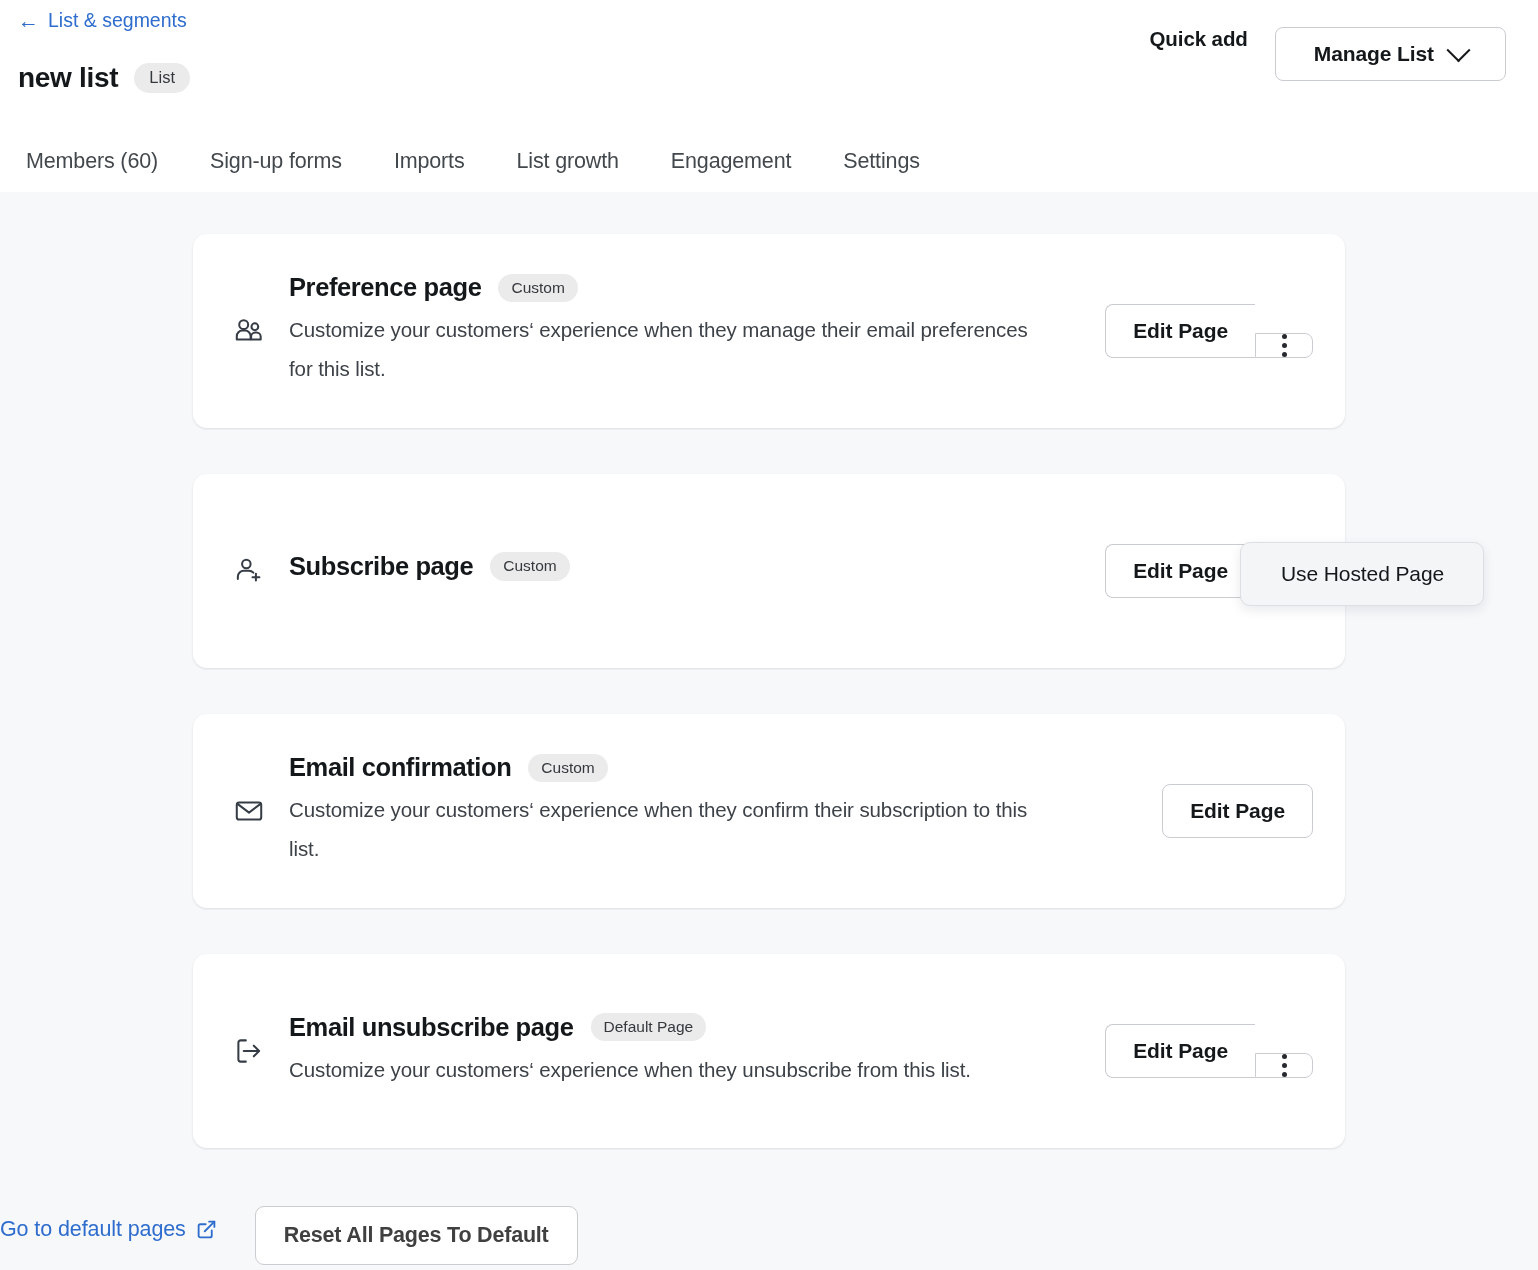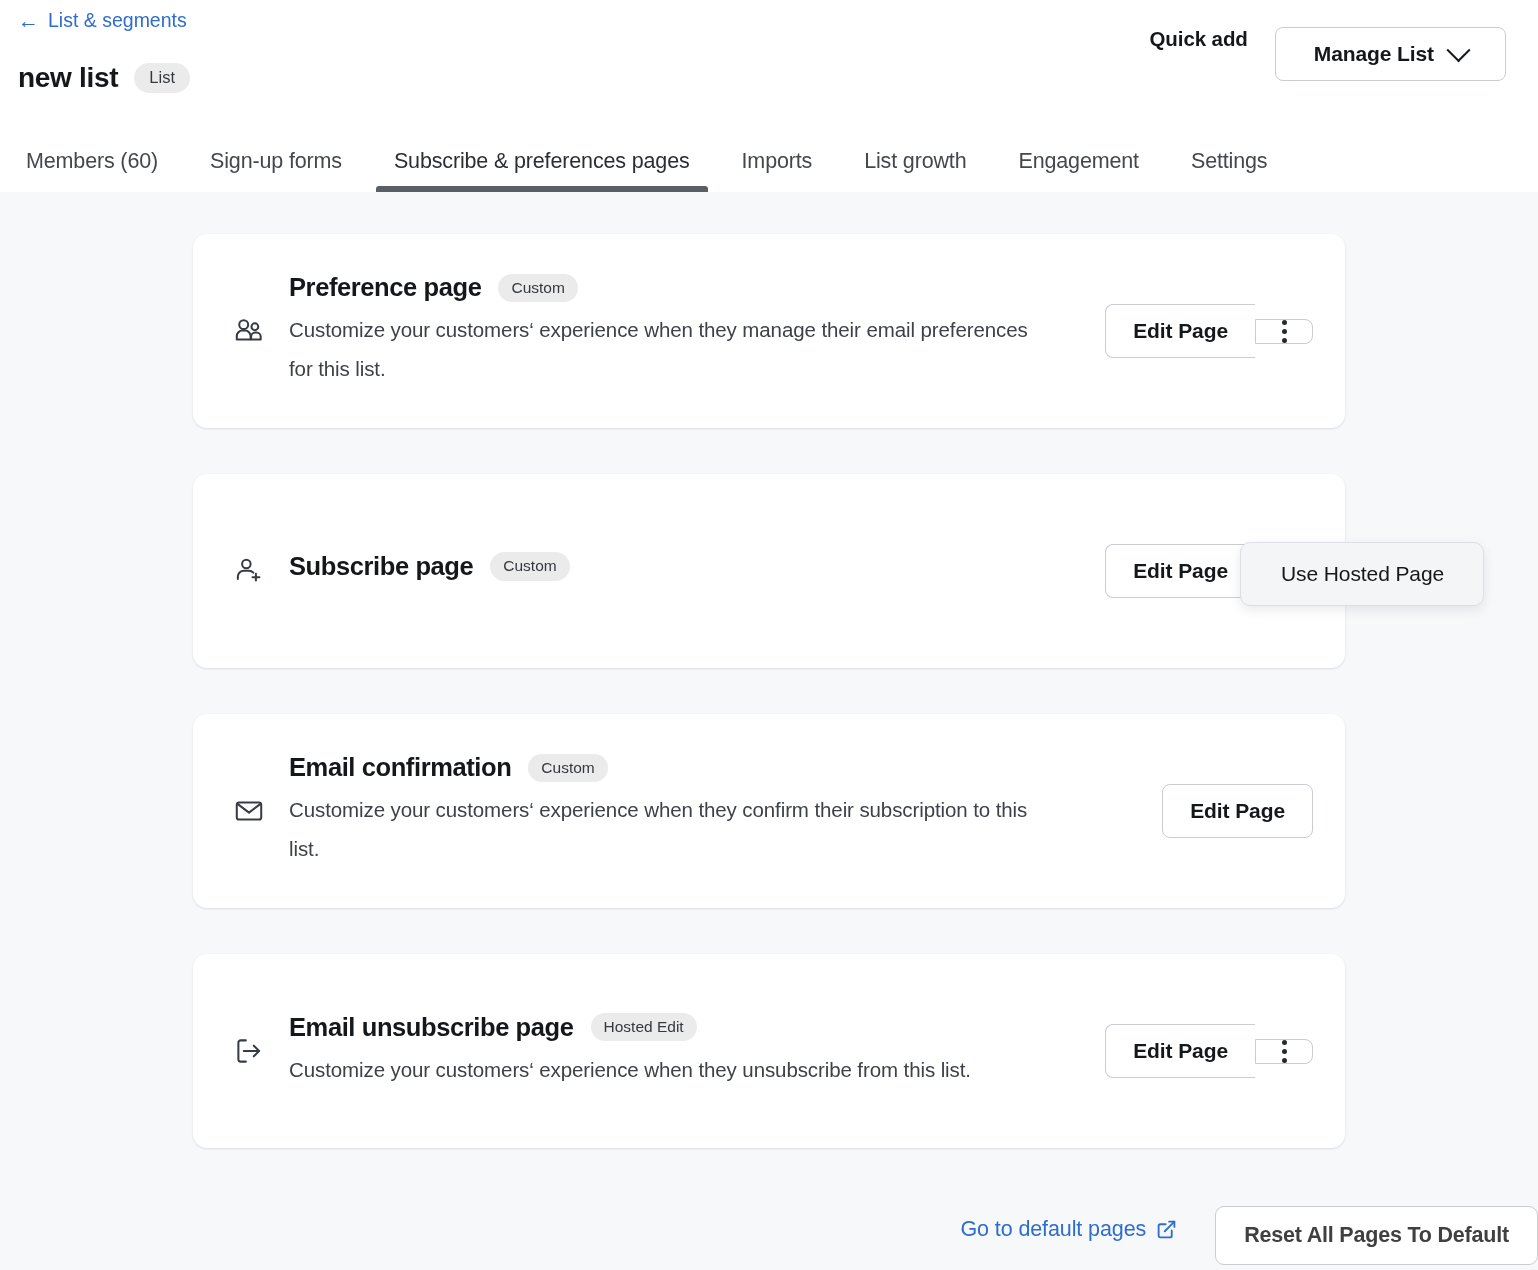--- a/index.html
+++ b/index.html
@@ -187,21 +187,21 @@
     color: #3d4248;
     max-width: 740px;
     letter-spacing: -0.1px;
   }
   .card-actions {
     flex: 0 0 auto;
     display: flex;
     align-items: center;
     margin-left: 24px;
   }
-  .btn-group { display: flex; align-items: center; }
+  .btn-group { display: flex; align-items: flex-end; }
   .btn {
     border: 1px solid #c9ccd0;
     background: #fff;
     font-family: inherit;
     font-size: 21px;
     font-weight: bold;
     color: #15181b;
     cursor: pointer;
     letter-spacing: -0.1px;
   }
@@ -252,21 +252,21 @@
     color: #15181b;
     cursor: pointer;
     white-space: nowrap;
     letter-spacing: -0.1px;
   }
 
   
   .footer {
     display: flex;
     align-items: center;
-    justify-content: flex-end;
+    justify-content: flex-start;
     gap: 38px;
     margin-top: 8px;
   }
   .link-default {
     color: #2e6dcd;
     font-size: 21.5px;
     display: flex;
     align-items: center;
     gap: 10px;
     cursor: pointer;
@@ -305,21 +305,20 @@
     <span class="quick-add">Quick add</span>
     <div class="manage-list">
       <span>Manage List</span>
       <span class="chev"></span>
     </div>
   </div>
 
   <div class="tabs" id="tabbar">
       <div class="tab">Members (60)</div>
       <div class="tab">Sign-up forms</div>
-      <div class="tab active">Subscribe &amp; preferences pages</div>
       <div class="tab">Imports</div>
       <div class="tab">List growth</div>
       <div class="tab">Engagement</div>
       <div class="tab">Settings</div>
     </div>
 </div>
 
 <div class="main">
   <div class="cards" id="cardlist">
       <div class="card">
@@ -403,21 +402,21 @@
         <div class="card-icon">
           <svg width="34" height="34" viewBox="0 0 32 32" fill="none" stroke="#363c45" stroke-width="1.9" stroke-linecap="round" stroke-linejoin="round">
             <path d="M13 6H8.2A2.2 2.2 0 0 0 6 8.2v15.6A2.2 2.2 0 0 0 8.2 26H13"></path>
             <line x1="11" y1="16" x2="25" y2="16"></line>
             <polyline points="20.5 11 25.5 16 20.5 21"></polyline>
           </svg>
         </div>
         <div class="card-body">
           <div class="card-head">
             <span class="card-title">Email unsubscribe page</span>
-            <span class="badge">Hosted Edit</span>
+            <span class="badge">Default Page</span>
           </div>
           <div class="card-desc">Customize your customers‘ experience when they unsubscribe from this list.</div>
         </div>
         <div class="card-actions">
           <div class="btn-group">
             <button class="btn btn-edit">Edit Page</button>
             <button class="btn btn-kebab">
               <span class="kebab-dots">
                 <i></i>
                 <i></i>

